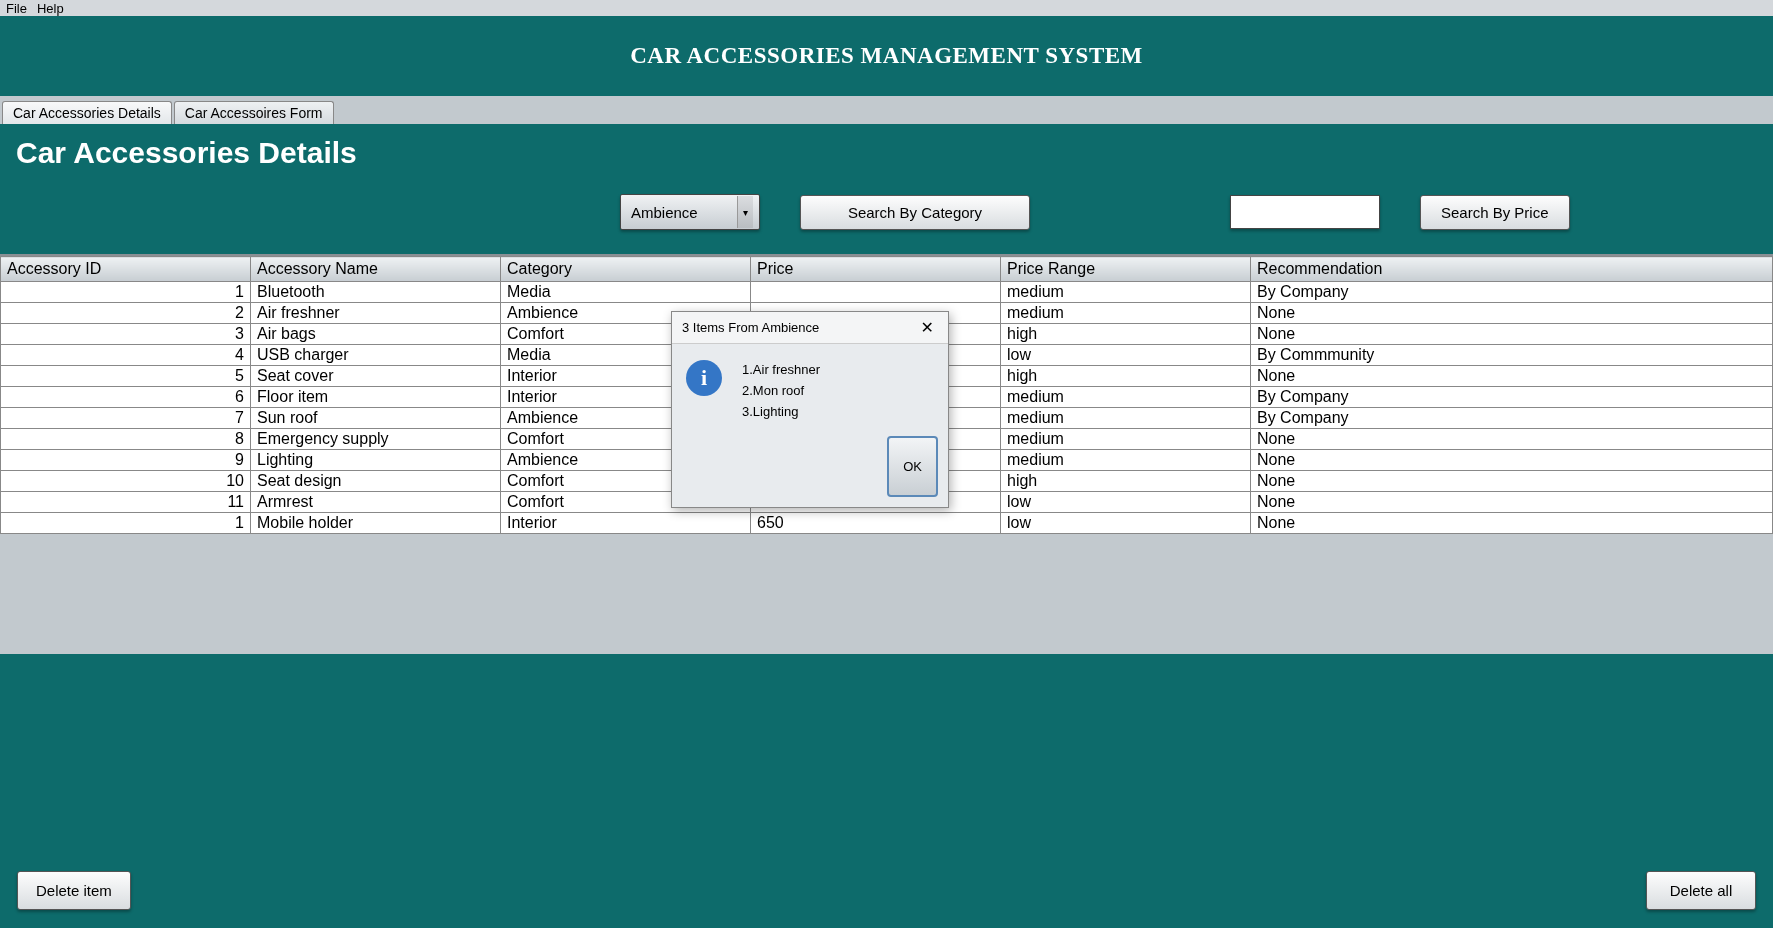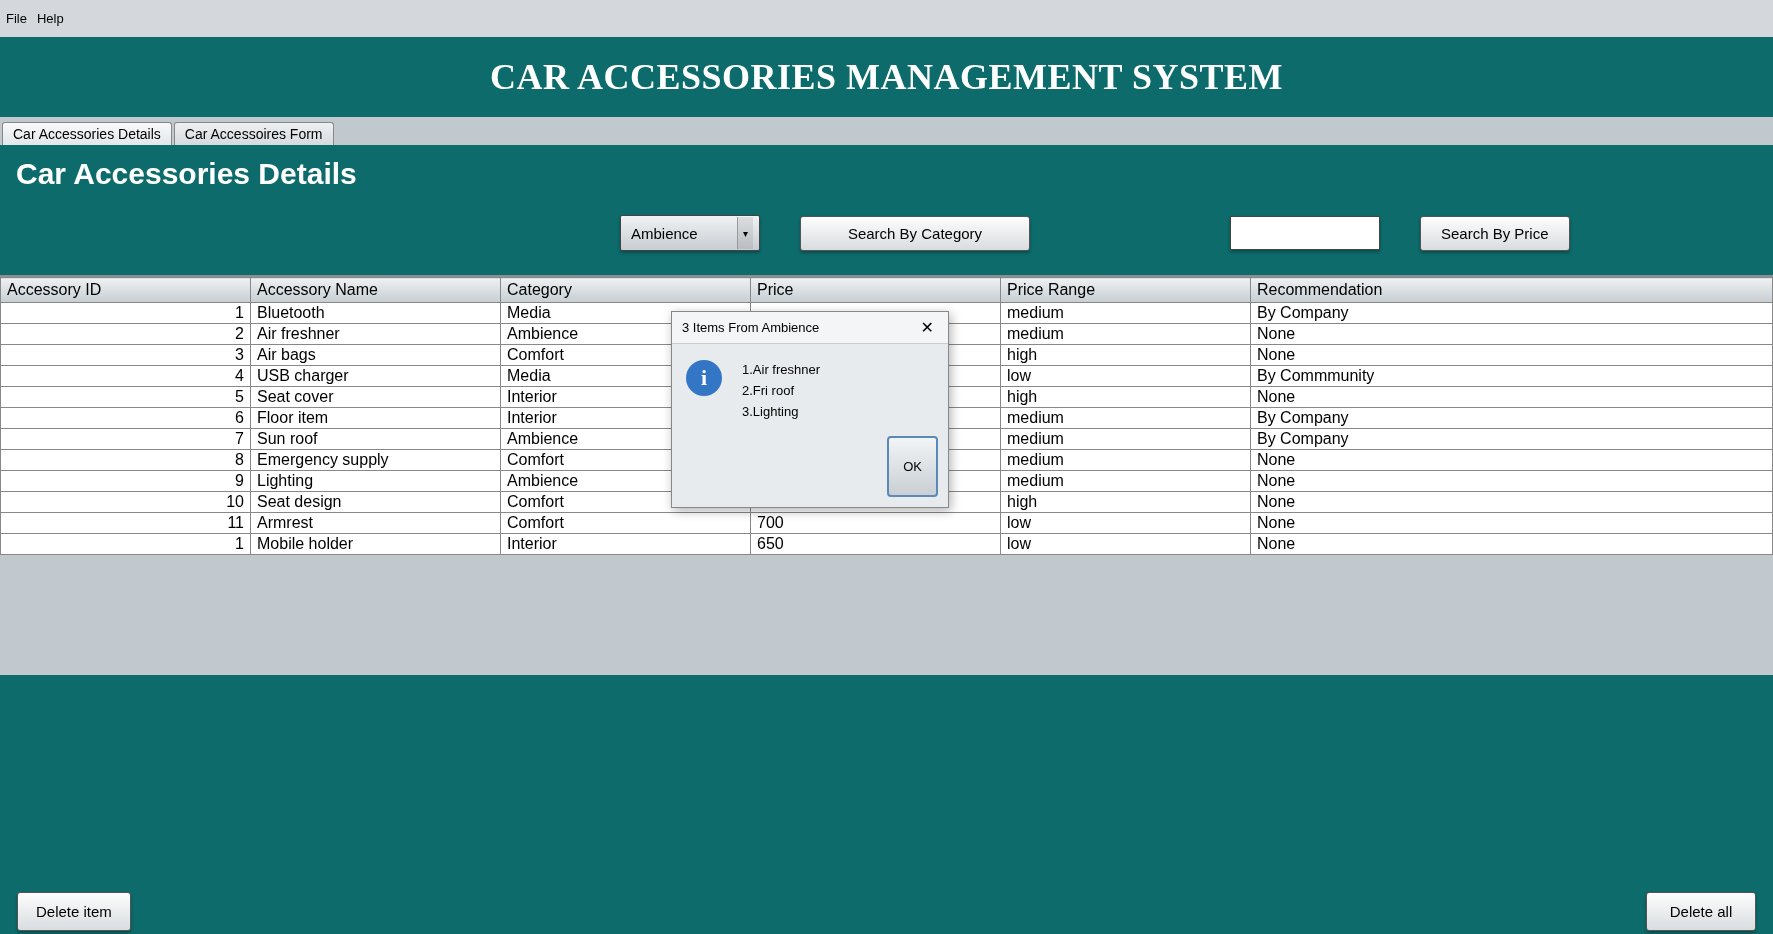--- a/index.html
+++ b/index.html
@@ -8,38 +8,38 @@
   background: #fff;
   width: 1773px;
   height: 934px;
   overflow: hidden;
   position: relative;
 }
 .menubar {
   background: #d4d8dc;
   padding: 3px 6px;
   font-size: 13px;
-  height: 37px;
+  height: 16px;
   display: flex;
   gap: 10px;
   align-items: center;
 }
 .menubar span { cursor: default; }
 .header-banner {
   background: #0d6b6b;
   height: 80px;
   display: flex;
   justify-content: center;
   align-items: center;
 }
 .header-banner h1 {
   color: #fff;
   font-family: "Times New Roman", serif;
   font-weight: bold;
-  font-size: 36px;
+  font-size: 23px;
   letter-spacing: 0.5px;
 }
 .tabbar {
   background: #c2c9ce;
   height: 28px;
   display: flex;
   align-items: flex-end;
   padding-left: 2px;
 }
 .tab {
@@ -338,20 +338,20 @@
 
 <div class="dialog">
   <div class="dialog-title">
     <span>3 Items From Ambience</span>
     <span class="close">✕</span>
   </div>
   <div class="dialog-body">
     <div class="info-icon">i</div>
     <div class="dialog-list">
       <div>1.Air freshner</div>
-      <div>2.Fri roof</div>
+      <div>2.Mon roof</div>
       <div>3.Lighting</div>
     </div>
   </div>
   <div class="dialog-footer">
     <button class="ok-btn">OK</button>
   </div>
 </div>
 
 </body></html>

